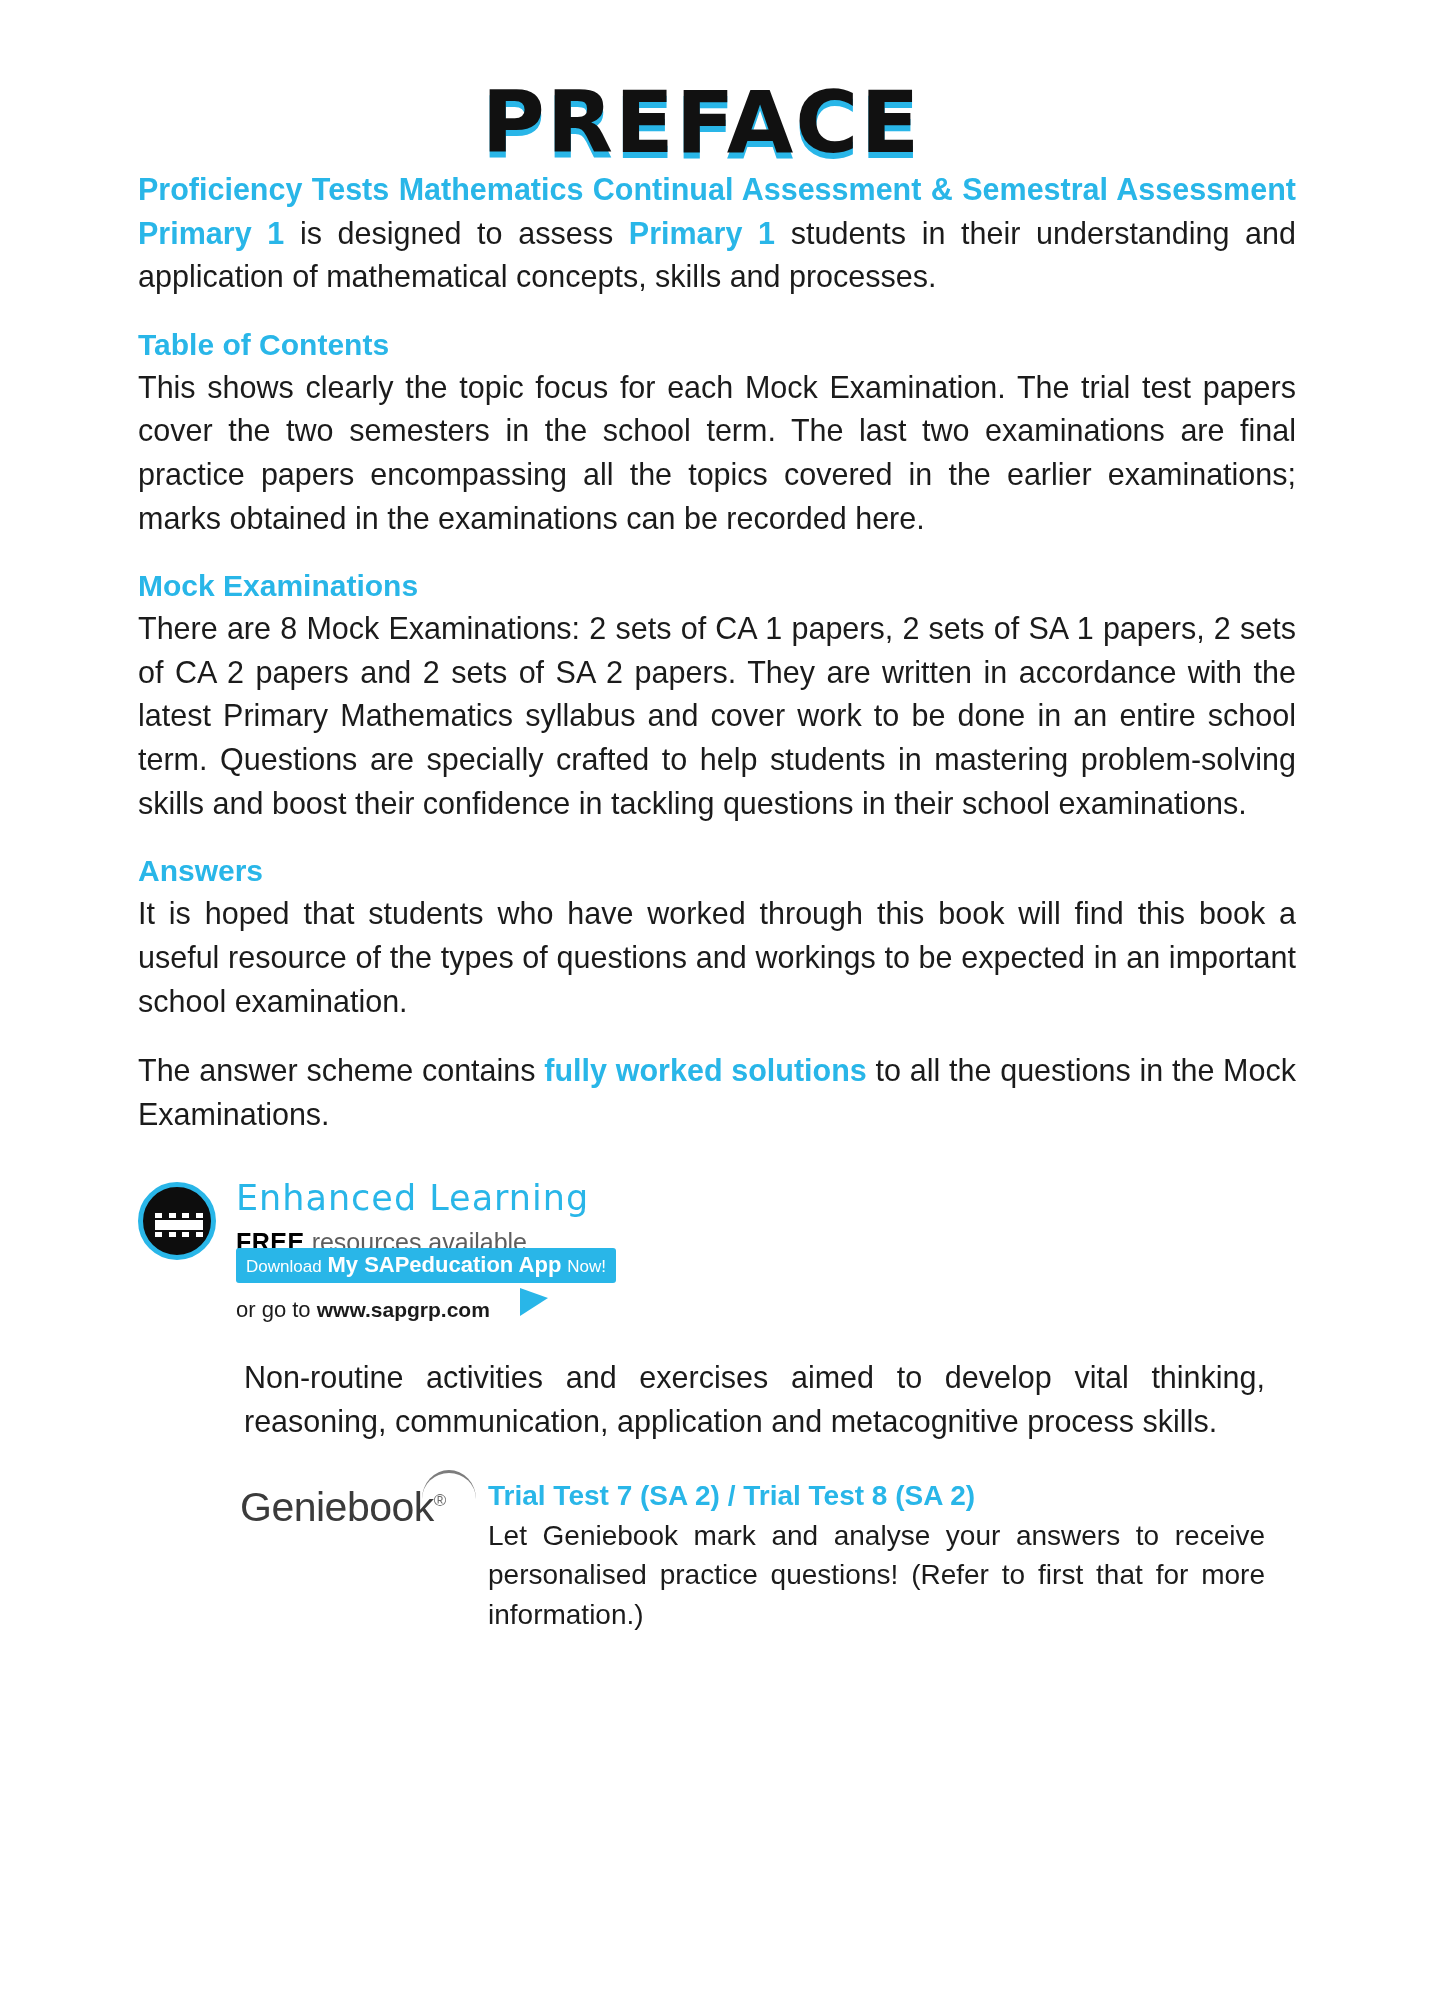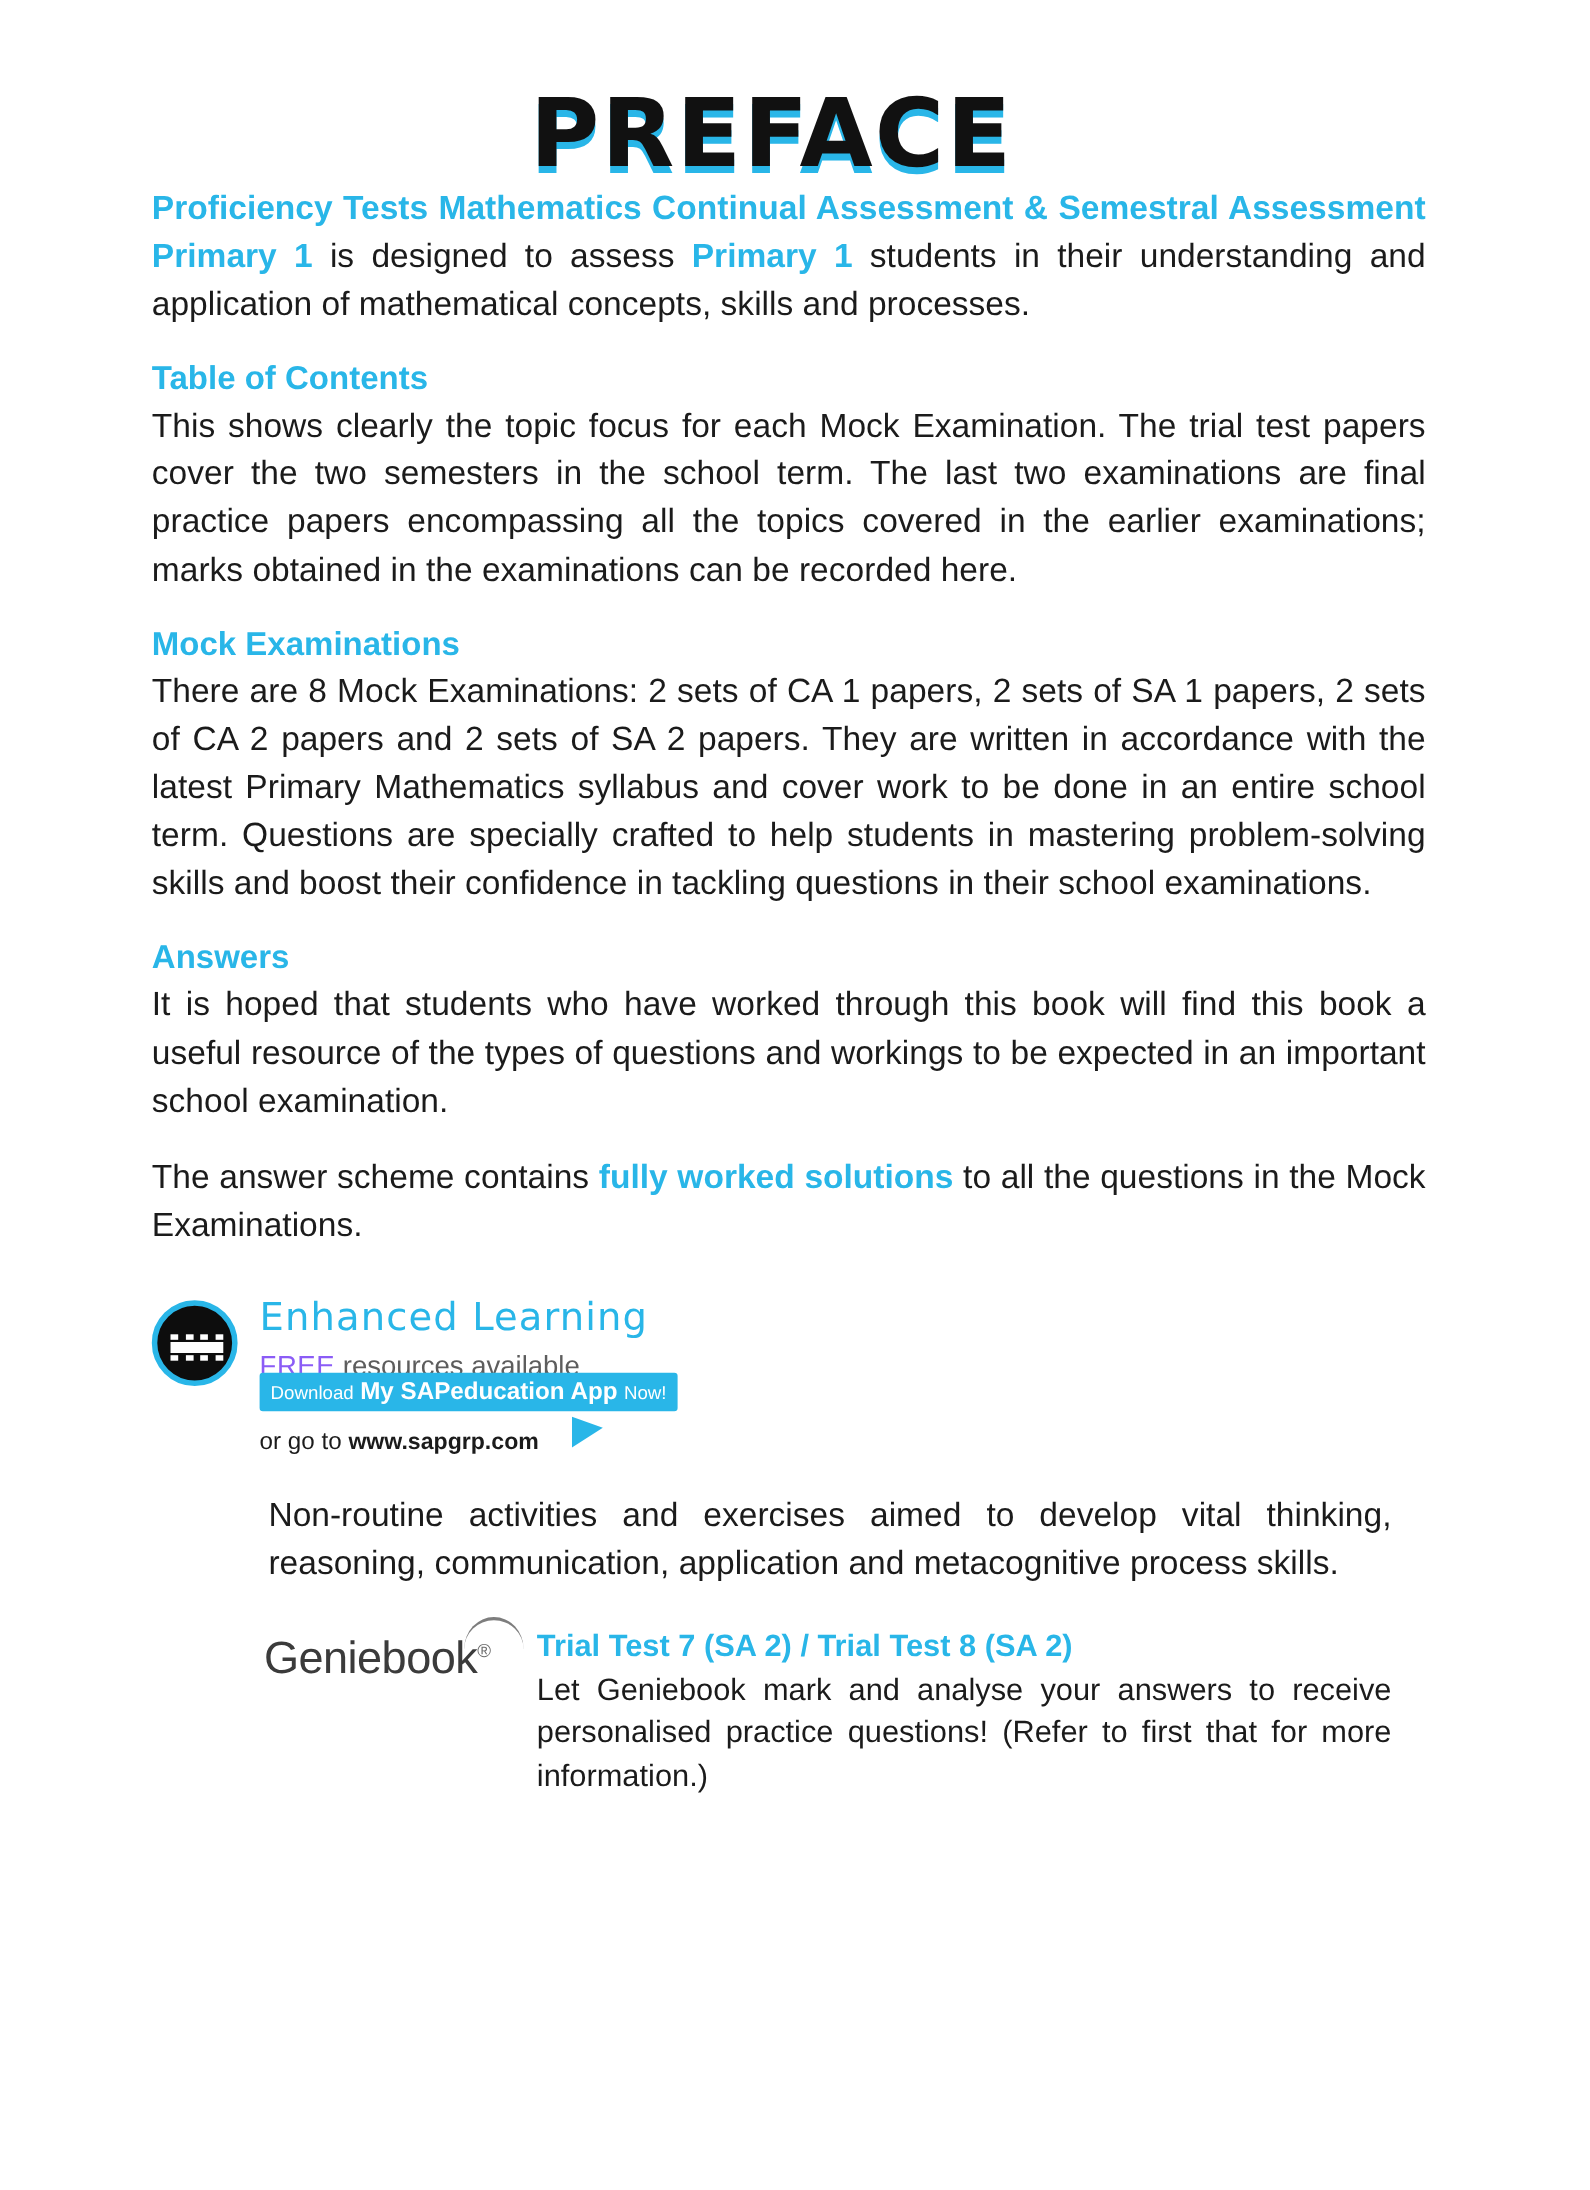--- a/index.html
+++ b/index.html
@@ -132,22 +132,22 @@
     letter-spacing: 1px;
   }
   .el-free {
     position: absolute;
     left: 98px;
     top: 48px;
     font-size: 25px;
     color: #5d5d5d;
   }
   .el-free b {
-    color: #8b5cf6;
-    font-weight: normal;
+    color: #000000;
+    font-weight: bold;
     letter-spacing: .5px;
   }
   .el-badge {
     position: absolute;
     left: 98px;
     top: 68px;
     background: #29b6e8;
     color: #ffffff;
     font-size: 21px;
     padding: 4px 10px 5px 10px;

